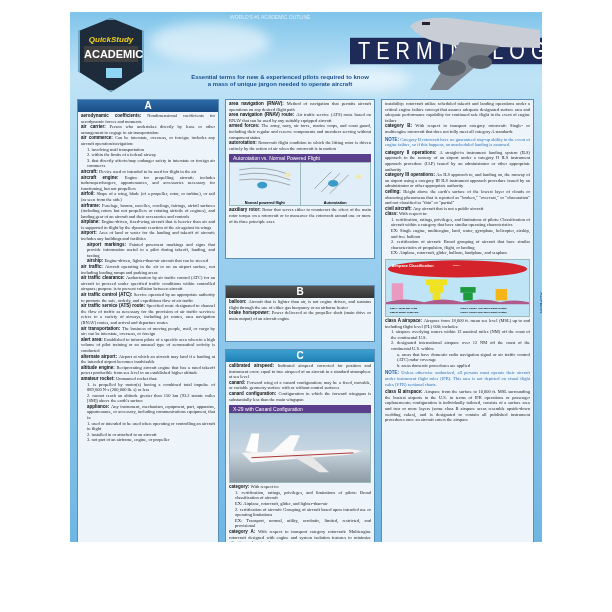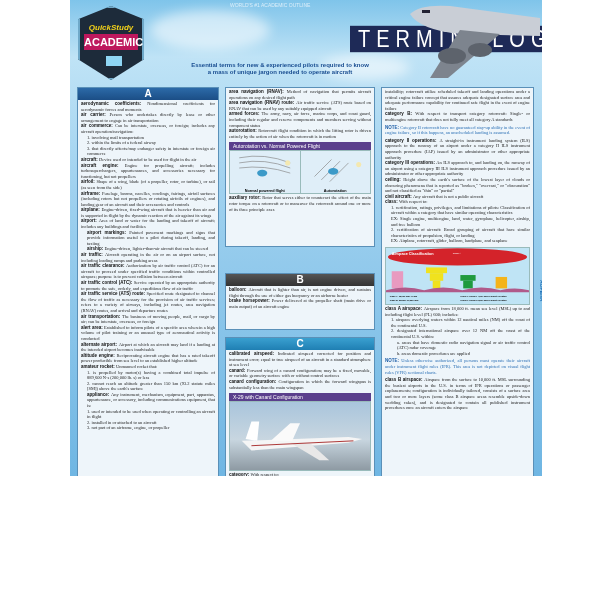--- a/index.html
+++ b/index.html
@@ -1,23 +1,23 @@
 <!DOCTYPE html>
 <html><head>
 <meta charset="utf-8">
 <style>
 *{box-sizing:border-box;margin:0;padding:0}
 body{width:612px;height:612px;overflow:hidden;background:#fff;font-family:"Liberation Serif",serif;}
-.page{position:absolute;left:70px;top:0;width:472px;height:476px;overflow:hidden;
+.page{position:absolute;left:70px;top:12px;width:472px;height:530px;overflow:hidden;
  background:linear-gradient(180deg,#7fc4ea 0%,#bfe3f6 12%,#9fd1ef 40%,#6fb6e3 100%);}
 .sky-cloud{position:absolute;border-radius:50%;background:rgba(255,255,255,.55);filter:blur(6px)}
 .badge{position:absolute;left:8px;top:6px;width:66px;height:74px;background:#1d2b3a;
  clip-path:polygon(50% 0,100% 18%,100% 72%,50% 100%,0 72%,0 18%);border:2px solid #6fa9c9}
 .badge .qs{position:absolute;top:15px;width:100%;text-align:center;font:italic bold 8px "Liberation Sans",sans-serif;color:#f3d21a}
-.badge .ac{position:absolute;top:26px;left:4px;right:4px;text-align:center;font:bold 11px "Liberation Sans",sans-serif;color:#fff;background:#be185d;padding:2px 0}
+.badge .ac{position:absolute;top:26px;left:4px;right:4px;text-align:center;font:bold 11px "Liberation Sans",sans-serif;color:#fff;background:#404040;padding:2px 0}
 .badge .cap{position:absolute;top:48px;left:26px;width:16px;height:10px;background:#8fd6f4}
 .title-aviation{position:absolute;left:108px;top:10px;font:bold 46px "Liberation Sans",sans-serif;color:#1a5bb0;letter-spacing:-1px;
  text-shadow:1px 2px 0 #0d3a77}
 .title-term{position:absolute;left:280px;top:28px;width:192px;height:22px;background:#1e2a57;color:#fff;
  font:20px "Liberation Sans",sans-serif;letter-spacing:6px;line-height:22px;padding-left:8px;transform:scaleY(1.2)}
 .tagline{position:absolute;left:120px;top:2px;font:5px "Liberation Sans",sans-serif;color:#dbeefa}
 .subtitle{position:absolute;left:110px;top:62px;width:200px;text-align:center;font:bold 6px "Liberation Sans",sans-serif;color:#1b4f92;line-height:7px}
 .plane{position:absolute;left:330px;top:0;width:142px;height:82px}
 .col{position:absolute;background:#eef5fa;border:1px solid #5a90b8;}
 .sec-head{height:12px;color:#fff;font:bold 10px "Liberation Sans",sans-serif;text-align:center;line-height:12px}

